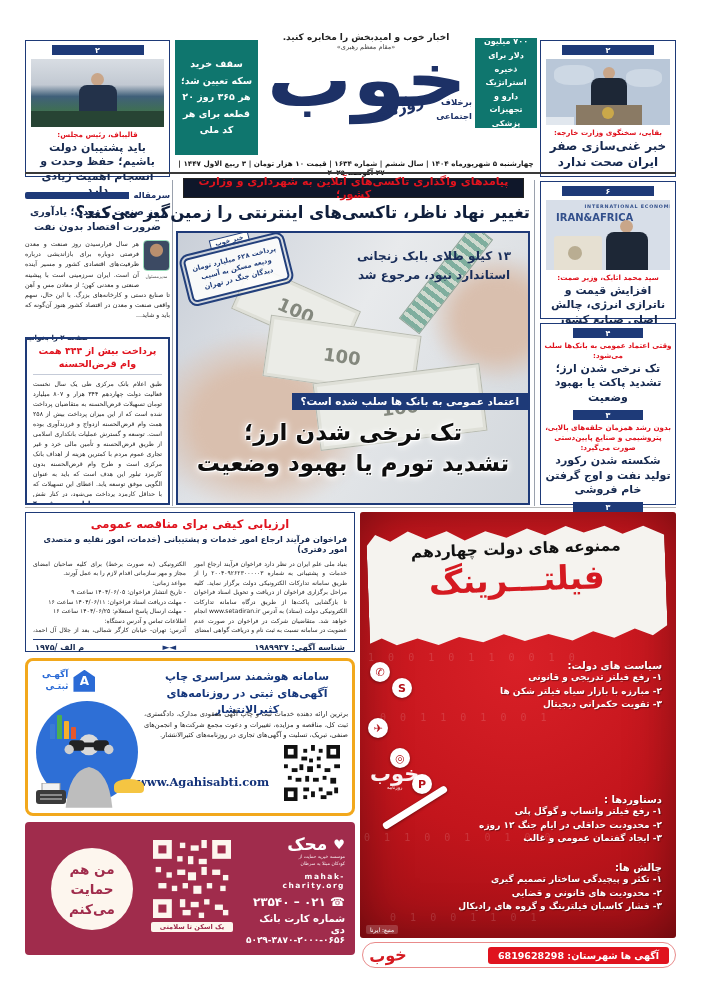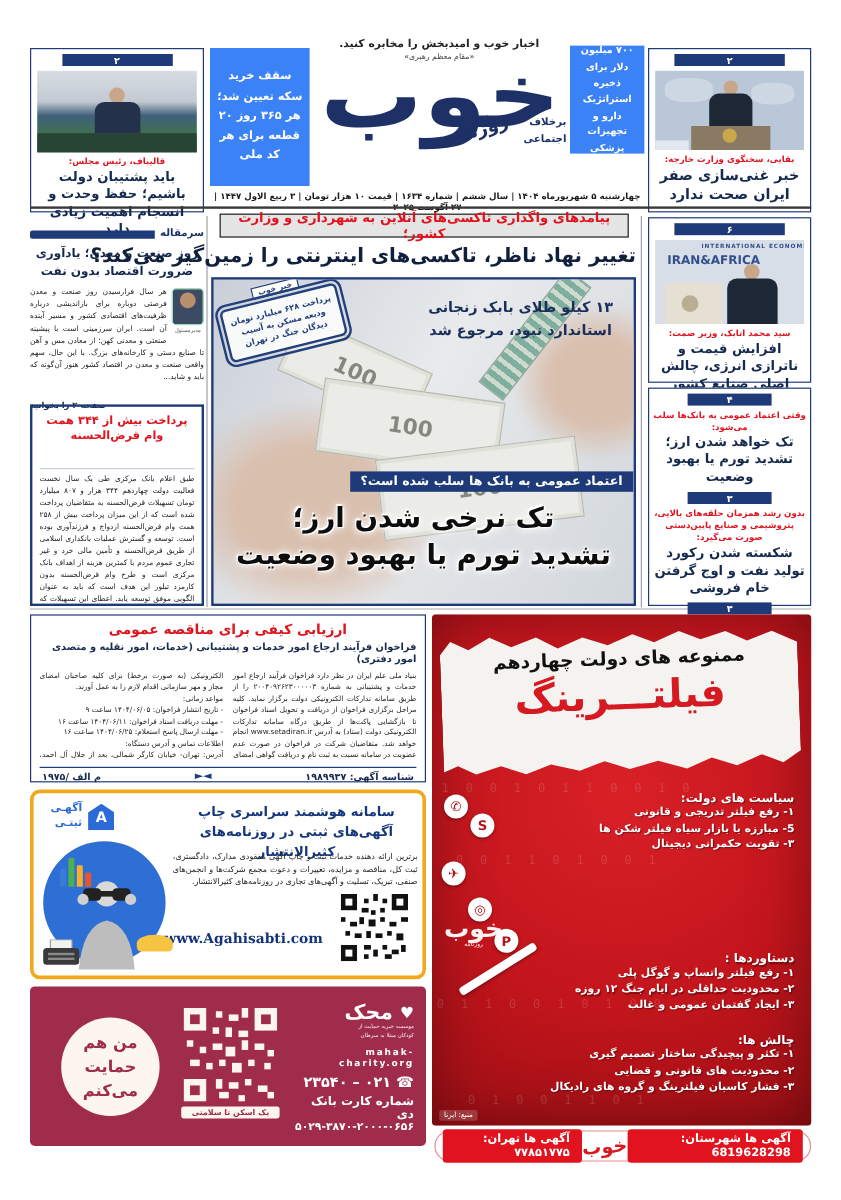--- a/index.html
+++ b/index.html
@@ -11,21 +11,21 @@
   .tagline { font-size:9px; font-weight:bold; color:#222; text-align:center; }
   .tagline-src { font-size:6.5px; color:#444; text-align:center; margin-top:1px; }
   .logo-big { font-size:76px; font-weight:900; color:#1d3166; text-align:center; line-height:.95; transform:scaleX(1.12); letter-spacing:-4px; }
   .logo-sub { font-size:15px; font-weight:900; color:#1d3166; transform:rotate(-17deg); }
   .cats { font-size:8.5px; font-weight:900; color:#1d3166; text-align:right; line-height:1.6; }
   .dateline { font-size:7.2px; color:#1a1a1a; text-align:center; font-weight:600; }
   .rule { background:#3a3a3a; height:1.5px; }
   .vrule { background:#9aa1ad; width:1px; }
 
   
-  .bluebox { background:#3b82f6; color:#fff; font-weight:900; text-align:center; display:flex; align-items:center; justify-content:center; padding:4px; line-height:1.75; }
+  .bluebox { background:#0f766e; color:#fff; font-weight:900; text-align:center; display:flex; align-items:center; justify-content:center; padding:4px; line-height:1.75; }
 
   
   .nbox { border:1.5px solid #1e3a78; background:#fff; }
   .nbar { background:#1e3a78; color:#fff; font-size:8px; font-weight:bold; height:10px; display:flex; align-items:center; justify-content:center; margin:4px auto 0; width:92px; }
   .nbar.sm { width:70px; }
   .nkick { color:#e0131e; font-size:7.2px; font-weight:bold; text-align:center; margin-top:3px; line-height:1.4; padding:0 3px; }
   .ntitle { color:#16294f; font-size:12px; font-weight:900; text-align:center; line-height:1.3; padding:1px 4px; }
   .nphoto { margin:4px 5px 0; position:relative; overflow:hidden; }
 
   
@@ -44,25 +44,25 @@
   .edlabel { display:flex; align-items:center; gap:4px; }
   .edlabel .txt { font-size:8.5px; font-weight:bold; color:#1d3166; }
   .edlabel .bar { flex:1; height:7px; background:#1e3a78; border-radius:2px 0 0 2px; }
   .ed-head { font-size:10px; font-weight:900; color:#16294f; text-align:center; line-height:1.45; margin-top:5px; }
   .ed-body { font-size:6.3px; color:#222; text-align:justify; line-height:1.62; margin-top:5px; overflow:hidden; }
   .avatar { float:right; width:27px; height:31px; border:1px solid #9db; border-radius:4px; background:radial-gradient(circle at 50% 32%, #b98f6e 0 6px, #3c4a63 7px 100%); margin:1px 0 2px 4px; }
   .avatar-cap { float:right; clear:right; font-size:4.5px; color:#555; width:27px; text-align:center; margin-left:4px; }
   .readmore { font-size:7px; font-weight:bold; color:#16294f; text-align:left; margin-top:3px; }
 
   .loanbox { border:2px solid #1e3a78; padding:5px 6px; overflow:hidden; }
-  .loan-head { color:#e0131e; font-size:9.5px; font-weight:900; text-align:center; line-height:1.4; border-bottom:1px solid #c5cbd8; padding-bottom:19px; }
+  .loan-head { color:#e0131e; font-size:9.5px; font-weight:900; text-align:center; line-height:1.4; border-bottom:1px solid #c5cbd8; padding-bottom:3px; }
   .loan-body { font-size:6.2px; color:#222; text-align:justify; line-height:1.62; margin-top:4px; height:118px; overflow:hidden; }
 
   
-  .kickerbox { border:1.5px solid #222; color:#e0131e; font-size:11px; font-weight:900; text-align:center; display:flex; align-items:center; justify-content:center; background:#e5e5e5; }
+  .kickerbox { border:1.5px solid #222; color:#e0131e; font-size:11px; font-weight:900; text-align:center; display:flex; align-items:center; justify-content:center; background:#0f172a; }
   .mainhead { font-size:16.5px; font-weight:900; color:#101f3c; text-align:center; white-space:nowrap; }
   .photo-main { border:2px solid #1e3a78; background:linear-gradient(120deg,#c9cfd8 0%,#e8eaec 45%,#d2d7dc 100%); overflow:hidden; }
   .bill { position:absolute; background:#ebece7; border:1px solid #b5b8ae; box-shadow:inset 0 0 0 3px #dfe0d8; display:flex; align-items:center; justify-content:center; }
   .bill .val { font-size:18px; font-weight:bold; color:#6b7065; opacity:.8; }
   .bundle { position:absolute; background:repeating-linear-gradient(0deg,#7fae9e 0 5px,#cfdacf 5px 9px); transform:rotate(38deg); border:1px solid #8fa396; }
   .hand { position:absolute; background:radial-gradient(ellipse at center,#d9bfae 0 40%,rgba(217,191,174,0) 72%); filter:blur(4px); }
   .goldnews { font-size:12px; font-weight:900; color:#1a2e5a; text-align:center; line-height:1.55; }
   .chip { background:#1e3a78; color:#fff; font-size:10.5px; font-weight:bold; padding:2px 9px 3px; }
   .photo-head { font-size:23px; font-weight:900; color:#0d0d0d; text-align:center; line-height:1.35;
       text-shadow:0 0 3px #fff,0 0 6px #fff,0 0 10px #fff,1px 1px 0 #fff,-1px -1px 0 #fff; }
@@ -238,21 +238,21 @@
       <div class="abs" style="left:8px; bottom:0; width:48px; height:34px; background:#e6e0d2; border-radius:3px 3px 0 0;"></div>
       <div class="abs emblem" style="left:22px; bottom:10px; width:14px; height:14px; background:#b9ad92;"></div>
     </div>
     <div class="nkick">سید محمد اتابک، وزیر صمت:</div>
     <div class="ntitle" style="font-size:11px;">افزایش قیمت و ناترازی انرژی، چالش اصلی صنایع کشور</div>
   </div>
 
   <div class="abs nbox" style="left:540px; top:323px; width:136px; height:182px;">
     <div class="nbar sm">۴</div>
     <div class="nkick">وقتی اعتماد عمومی به بانک‌ها سلب می‌شود:</div>
-    <div class="ntitle" style="font-size:11px;">تک خواهد شدن ارز؛ تشدید تورم یا بهبود وضعیت</div>
+    <div class="ntitle" style="font-size:11px;">تک نرخی شدن ارز؛ تشدید پاکت یا بهبود وضعیت</div>
     <div class="nbar sm">۳</div>
     <div class="nkick">بدون رشد همزمان حلقه‌های بالایی، پتروشیمی و صنایع پایین‌دستی صورت می‌گیرد:</div>
     <div class="ntitle" style="font-size:11px;">شکسته شدن رکورد تولید نفت و اوج گرفتن خام فروشی</div>
     <div class="nbar sm">۳</div>
     <div class="nkick">مدیرعامل شرکت ملی صنایع پتروشیمی:</div>
     <div class="ntitle" style="font-size:10.5px;">لزوم تسهیل موانع کسب و کار در مسیر توسعه پایدار صنعت پتروشیمی</div>
   </div>
 
   <div class="abs tender" style="left:25px; top:512px; width:330px; height:140px;">
     <div class="tender-title">ارزیابی کیفی برای مناقصه عمومی</div>
@@ -432,37 +432,36 @@
     <div class="slash" style="left:18px; top:292px;"></div>
 
     <div class="abs fwm" style="left:10px; top:252px;">
       <span>خوب</span>
       <small>روزنامه</small>
     </div>
 
     <div class="abs fsec" style="top:148px;">
       <div class="fsec-title">سیاست های دولت:</div>
       <div class="fsec-item">۱- رفع فیلتر تدریجی و قانونی</div>
-      <div class="fsec-item">5- مبارزه با بازار سیاه فیلتر شکن ها</div>
+      <div class="fsec-item">۲- مبارزه با بازار سیاه فیلتر شکن ها</div>
       <div class="fsec-item">۳- تقویت حکمرانی دیجیتال</div>
     </div>
     <div class="abs fsec" style="top:282px;">
       <div class="fsec-title">دستاوردها :</div>
       <div class="fsec-item">۱- رفع فیلتر واتساپ و گوگل پلی</div>
       <div class="fsec-item">۲- محدودیت حداقلی در ایام جنگ ۱۲ روزه</div>
       <div class="fsec-item">۳- ایجاد گفتمان عمومی و غالب</div>
     </div>
     <div class="abs fsec" style="top:350px;">
       <div class="fsec-title">چالش ها:</div>
       <div class="fsec-item">۱- تکثر و پیچیدگی ساختار تصمیم گیری</div>
       <div class="fsec-item">۲- محدودیت های قانونی و قضایی</div>
       <div class="fsec-item">۳- فشار کاسبان فیلترینگ و گروه های رادیکال</div>
     </div>
     <div class="fsource" style="left:6px; bottom:4px;">منبع: ایرنا</div>
   </div>
 
   <div class="abs footpill" style="left:362px; top:942px; width:314px; height:26px;">
     <span class="footchip">آگهی ها شهرستان: 6819628298</span>
     <span class="footlogo">خوب</span>
-    <span class="footchip">آگهی ها تهران: ۷۷۸۵۱۷۷۵</span>
   </div>
 
 </div>
 
 </body></html>

